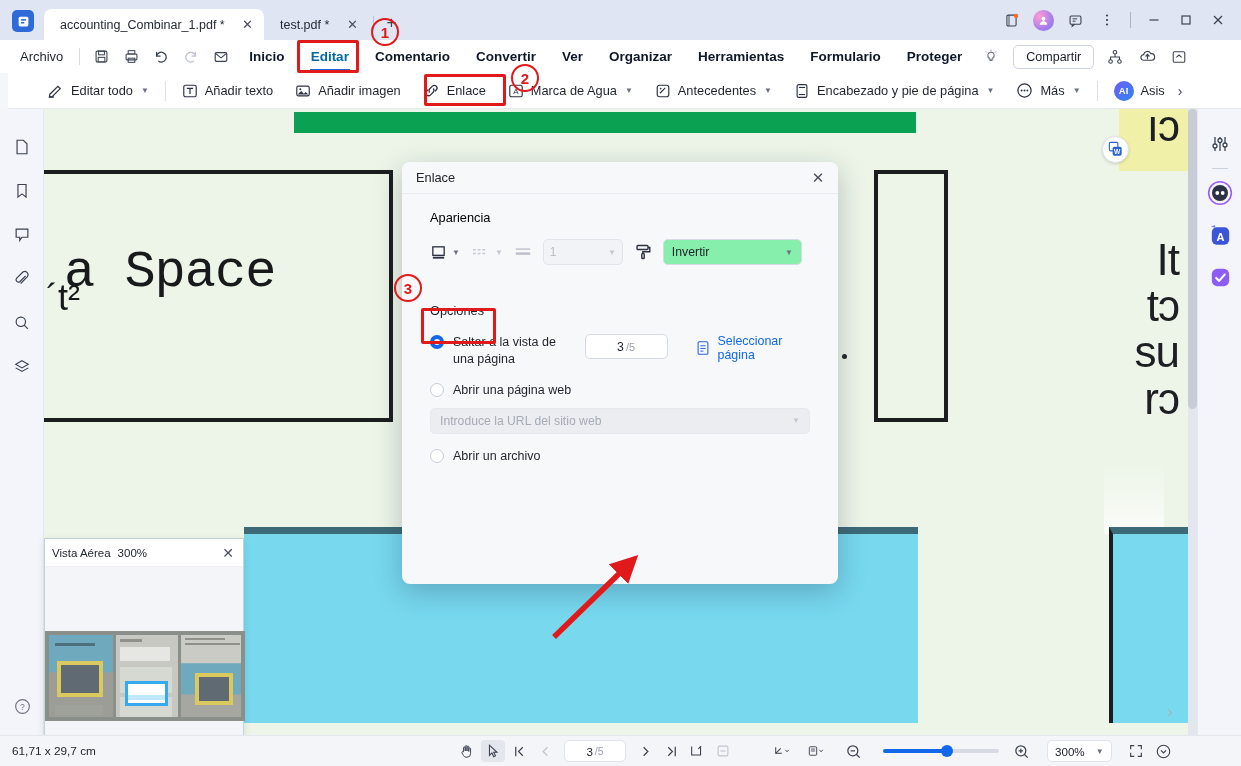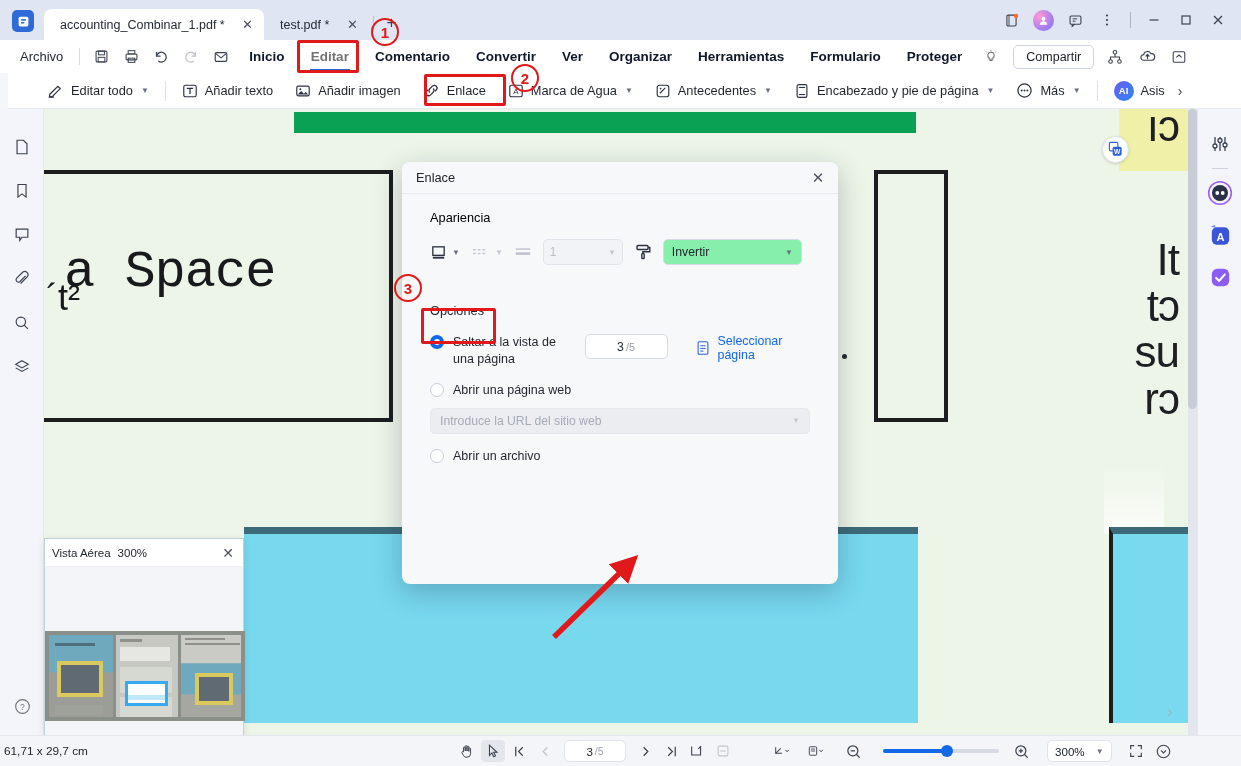--- a/index.html
+++ b/index.html
@@ -66,21 +66,21 @@
   .mb-icon {
     width: 30px; height: 24px; display:flex; align-items:center;
     justify-content:center; color:#3a4150;
   }
   .mb-icon.dim { color: #bcc2cd; }
   .menu-item {
     font-size: 13.5px; font-weight: bold; color: #0f172a;
     padding: 0 13px; height: 33px; display: flex; align-items: center;
     position: relative; white-space: nowrap;
   }
-  .menu-item.active { color: #737373; }
+  .menu-item.active { color: #0369a1; }
   .menu-item.active::after {
     content:''; position:absolute; left: 12px; right: 12px; bottom: 2px;
     height: 2px; background: #2166d8;
   }
   .bulb { margin-left: 8px; color:#6b7280; display:flex; align-items:center;}
   .btn-compartir {
     margin-left: 14px; border: 1px solid #ccd2de; border-radius: 5px;
     height: 24px; padding: 0 12px; font-size: 12.5px; color: #1b1f27;
     display: flex; align-items: center; background: #fff;
   }
@@ -329,21 +329,21 @@
     background: transparent;
   }
   .ann-arrow { position:absolute; pointer-events:none; }
 
   
   .statusbar {
     position:absolute; left:0; bottom:0; width: 1241px; height: 31px;
     background: #f4f5f8; border-top: 1px solid #e4e7ee;
     display:flex; align-items:center;
   }
-  .sb-dim { font-size: 11.8px; color:#22262e; margin-left: 4px; }
+  .sb-dim { font-size: 11.8px; color:#22262e; margin-left: 12px; }
   .sb-center { position:absolute; left: 455px; display:flex; align-items:center; gap: 2px; }
   .sb-icon {
     width: 24px; height: 22px; display:flex; align-items:center;
     justify-content:center; color:#3b4250; border-radius: 4px;
   }
   .sb-icon.sel { background: #e3e6ed; }
   .sb-icon.dim { color:#bfc5cf; }
   .sb-pagebox {
     width: 62px; height: 22px; border:1px solid #dfe3ea; border-radius:5px;
     background:#fff; display:flex; align-items:center; justify-content:center;

